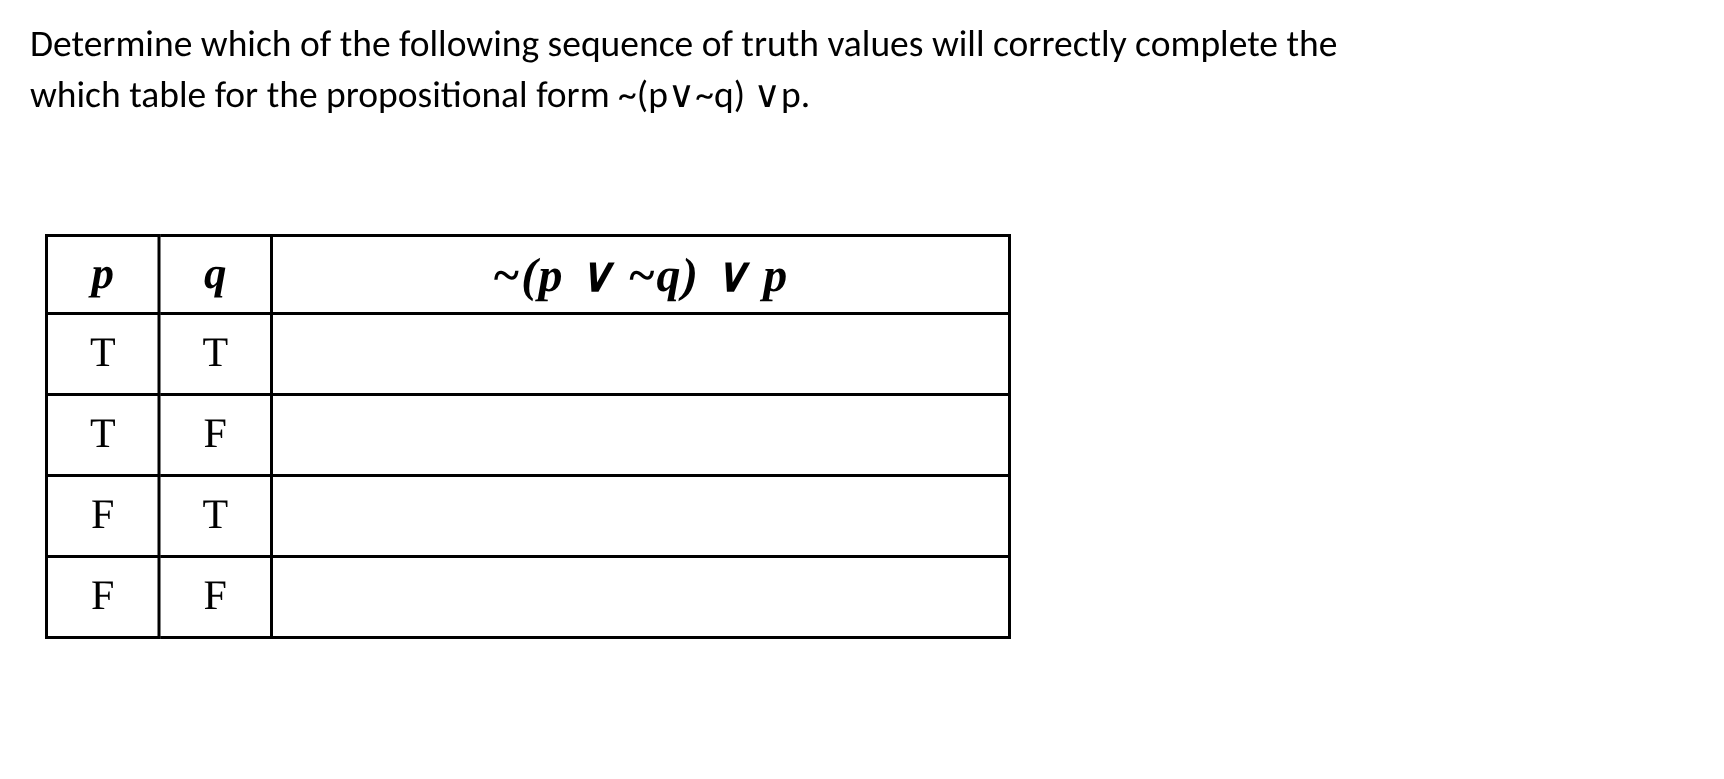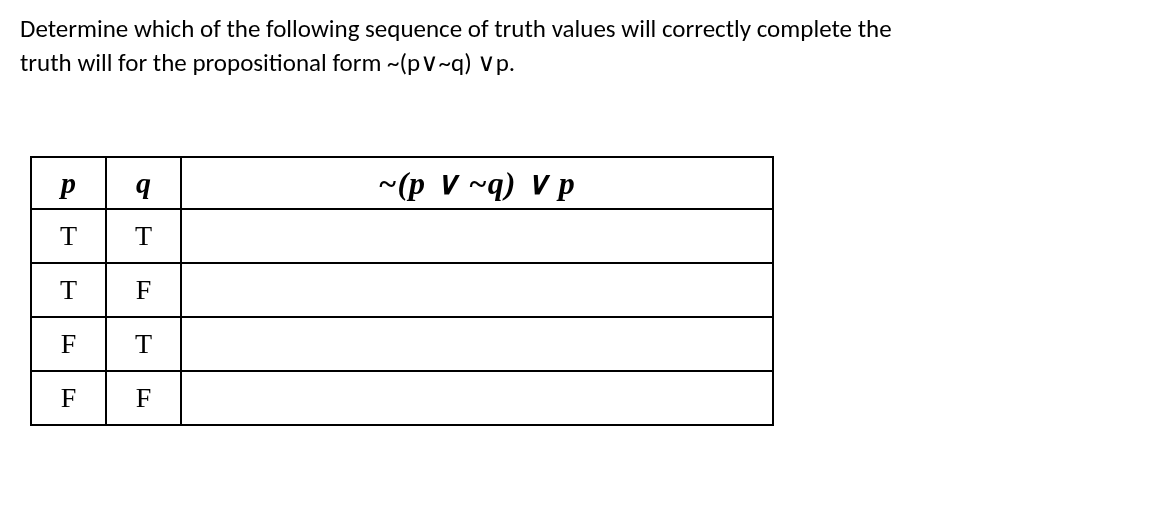--- a/index.html
+++ b/index.html
@@ -31,21 +31,21 @@
       font-family: "Times New Roman", Times, serif;
       font-weight: bold;
       font-style: italic;
       font-size: 30px;
       padding: 8px 2px;
     }
     .col-narrow {
       width: 75px;
     }
     .col-wide {
-      width: 592px;
+      width: 492px;
     }
     .formula {
       font-family: "Times New Roman", Times, serif;
       font-weight: bold;
       font-style: italic;
       font-size: 32px;
       letter-spacing: 1px;
       padding: 2px 10px;
     }
     .cell-val {
@@ -56,21 +56,21 @@
     }
     .expr-inline {
       white-space: nowrap;
     }
   </style>
 </head>
 <body>
 
 <div class="prompt-text">
   <span>Determine which of the following sequence of truth values will correctly complete the</span><br>
-  <span>truth will for the propositional form ~(p∨~q) ∨p.</span>
+  <span>which table for the propositional form ~(p∨~q) ∨p.</span>
 </div>
 
 <table>
   <tbody>
       <tr>
     <td class="th-header col-narrow">p</td>
     <td class="th-header col-narrow">q</td>
     <td class="formula col-wide">
       <span class="expr-inline">~(p ∨ ~q) ∨ p</span>
     </td>

